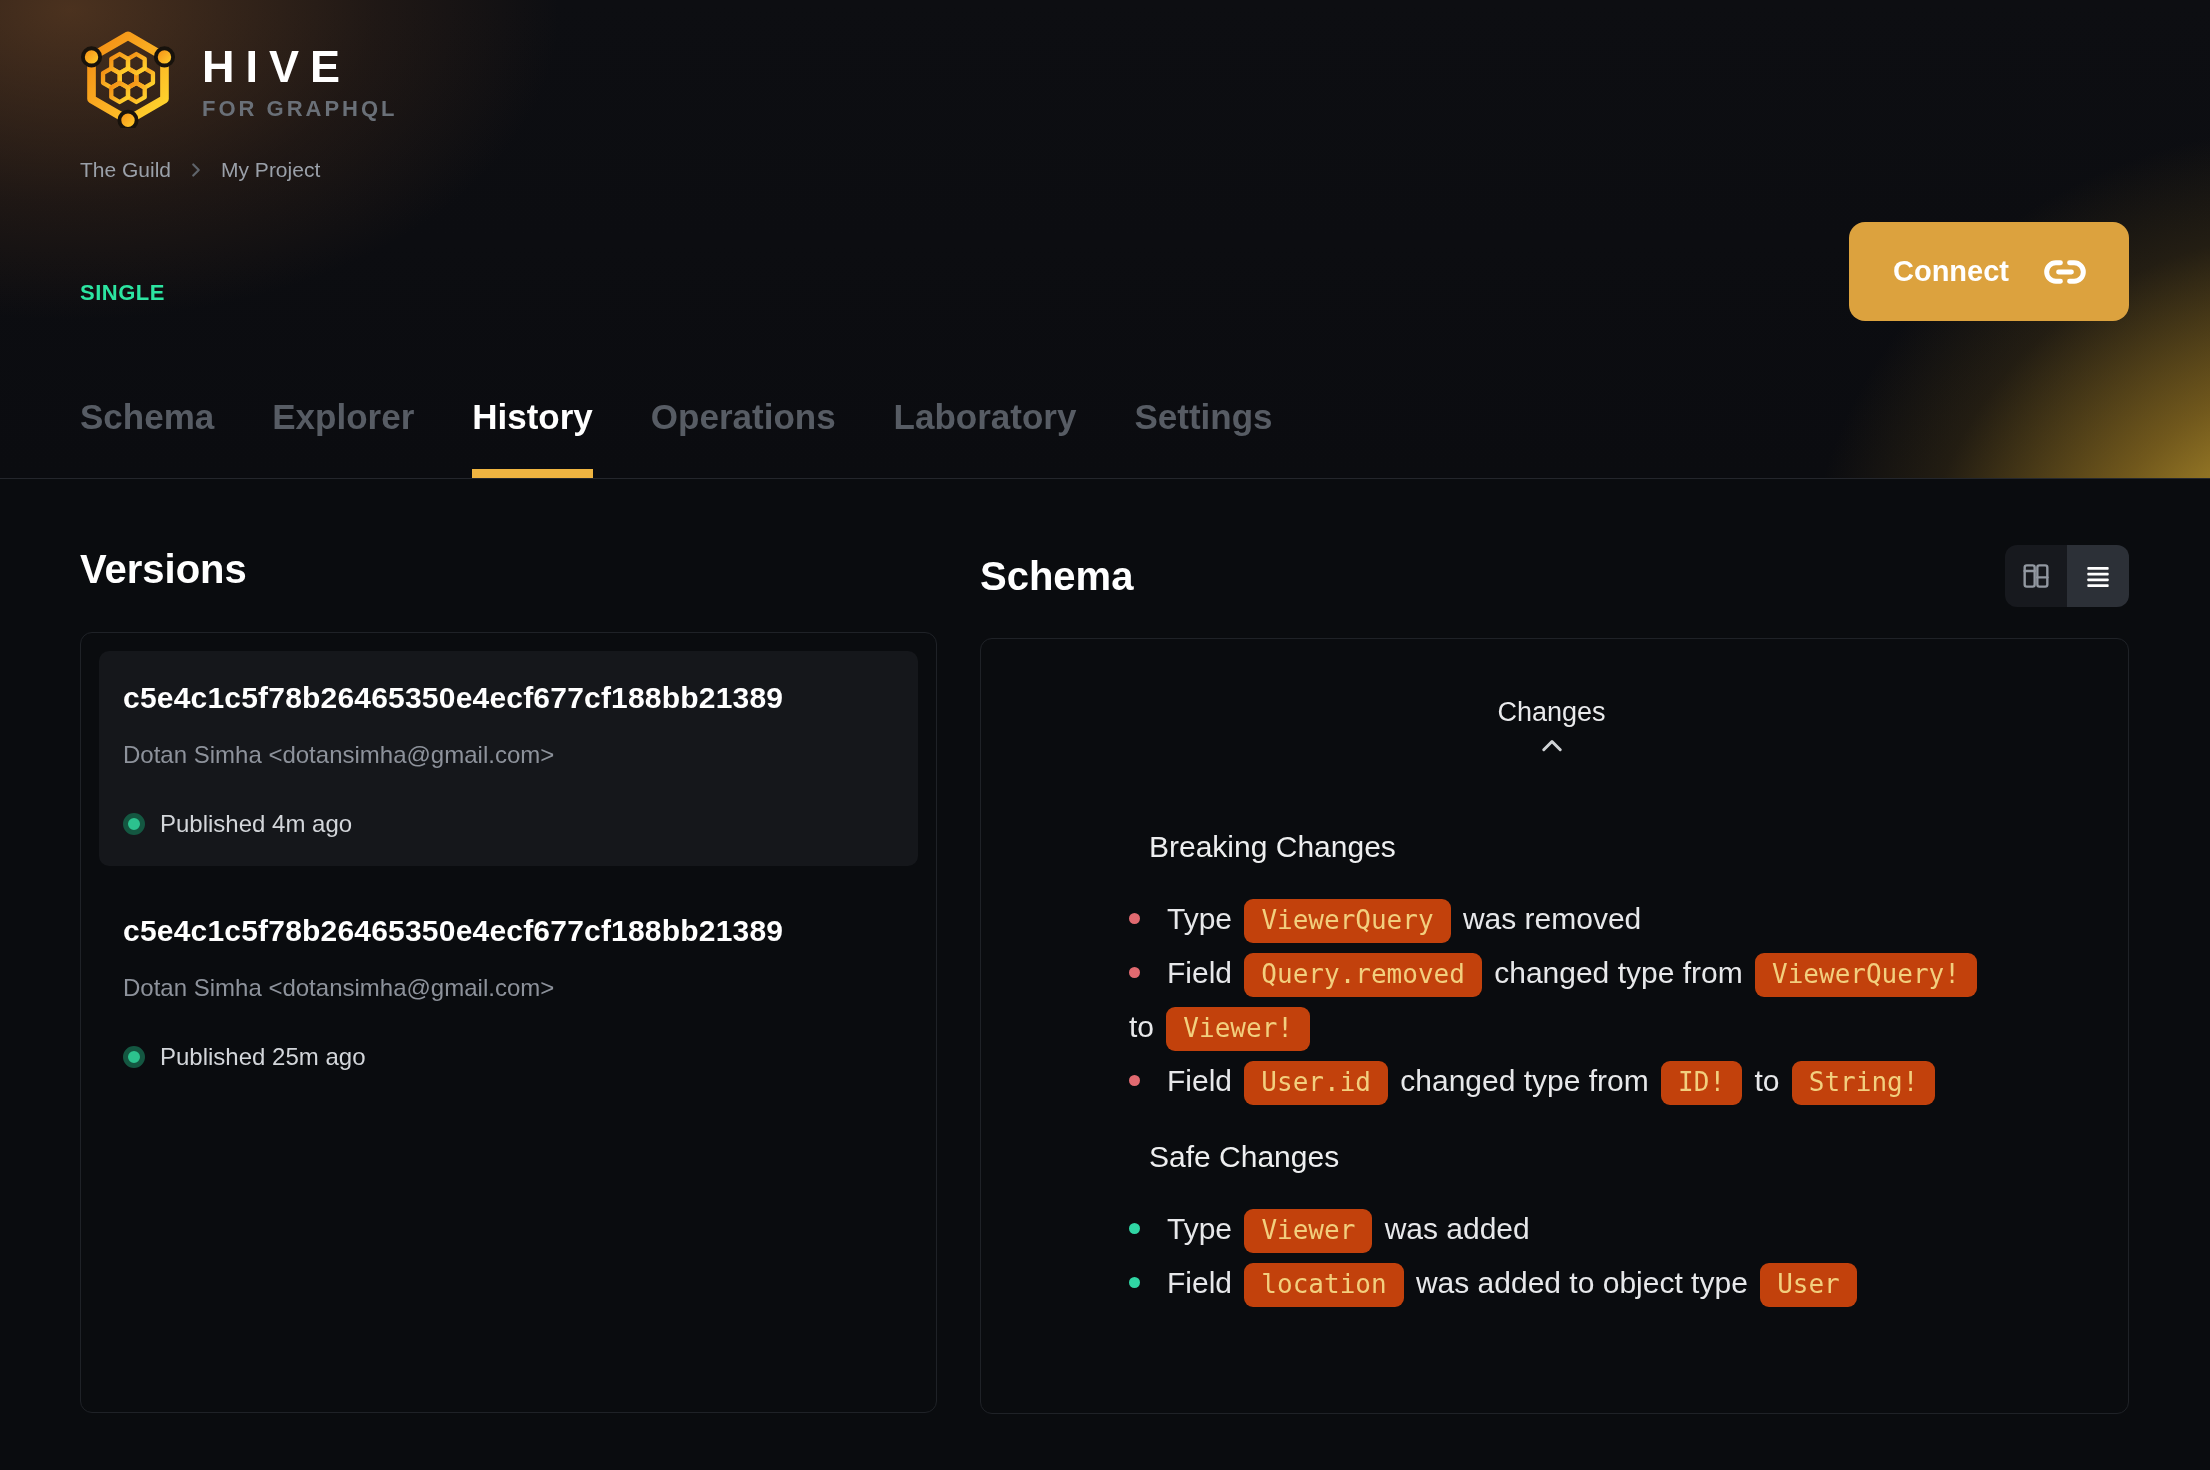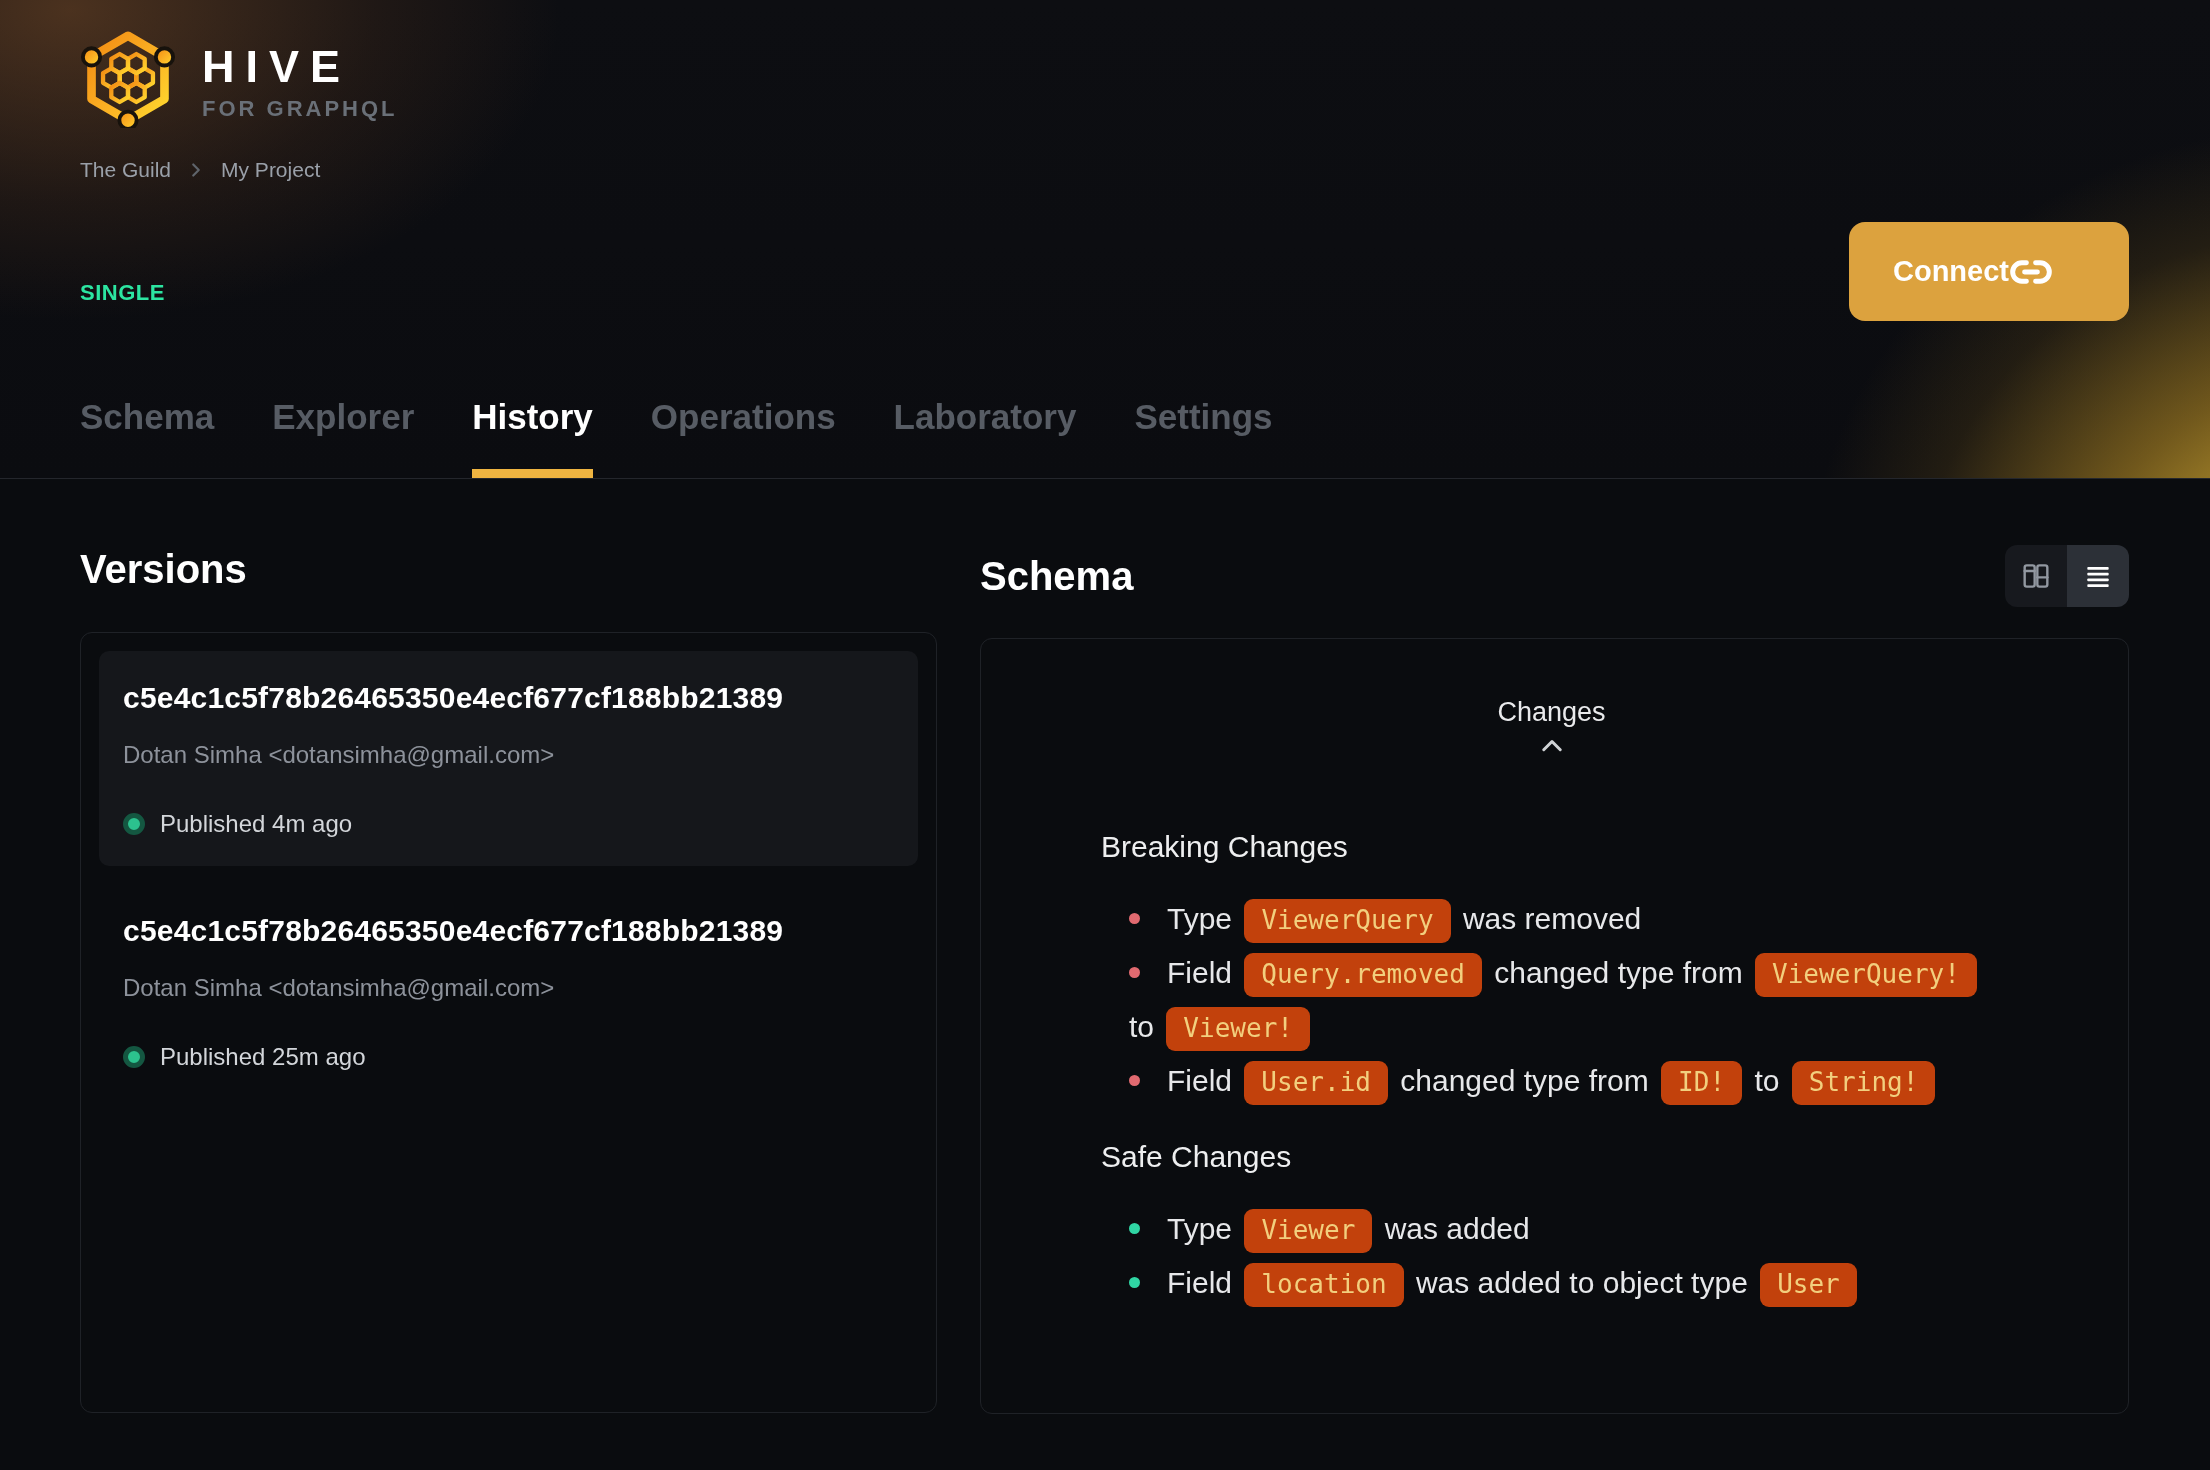--- a/index.html
+++ b/index.html
@@ -33,21 +33,21 @@
 
   .title-row { position:absolute; left:80px; top:192px; display:flex; align-items:center; gap:32px; }
   .target-title { font-size:54px; font-weight:700; color:#ffffff; line-height:62px; }
   .title-caret { display:flex; align-items:center; margin-top:8px; cursor:pointer; }
 
   .badge-single { position:absolute; left:80px; top:280px; font-size:22px; font-weight:800; letter-spacing:0.5px; color:#2ce5a1; }
 
   .connect-btn {
     position:absolute; right:81px; top:222px; width:280px; height:99px;
     background:#dca23e; border:none; border-radius:16px; cursor:pointer;
-    display:flex; align-items:center; padding:0 42px 0 44px;
+    display:flex; align-items:center; justify-content:space-between; padding:0 42px 0 44px;
   }
   .connect-label { font-size:29px; font-weight:700; color:#ffffff; font-family:inherit; }
 
   .tabbar { position:absolute; left:80px; bottom:0; display:flex; gap:58px; }
   .tab { font-size:35px; font-weight:700; color:#575c64; padding-bottom:31px; border-bottom:9px solid transparent; cursor:pointer; line-height:1.2; }
   .tab.active { color:#ffffff; border-bottom-color:#efb441; }
 
   
   .main { display:flex; padding:66px 81px 0 80px; gap:43px; }
   .col-left { width:857px; flex:0 0 auto; }
@@ -72,21 +72,21 @@
   .version-card + .version-card { margin-top:18px; }
   .version-hash { font-size:30px; font-weight:700; color:#ffffff; line-height:37px; letter-spacing:0.2px; }
   .version-author { font-size:24px; color:#8d929b; line-height:30px; margin-top:24px; }
   .version-status { display:flex; align-items:center; gap:15px; margin-top:40px; }
   .status-dot { width:12px; height:12px; border-radius:50%; background:#2cc28e; border:5px solid #145741; box-sizing:content-box; }
   .status-text { font-size:24px; color:#d3d6da; }
 
   .changes-header { display:flex; align-items:center; justify-content:space-between; padding:58px 80px 0 74px; cursor:pointer;flex-direction:column; }
   .changes-title { font-size:27px; font-weight:500; color:#e9eaec; }
   .changes-body { padding:62px 80px 0 120px; }
-  .change-section-title { font-size:30px; font-weight:500; color:#eeeff0; line-height:42px; margin-bottom:24px; }
+  .change-section-title { font-size:30px; font-weight:500; color:#eeeff0; line-height:42px; margin-bottom:24px;margin-left:48px; }
   .change-list { list-style:none; width:900px; margin:0 0 28px 0; padding-left:28px; }
   .change-list li { font-size:30px; font-weight:400; color:#e7e8ea; line-height:54px; }
   .bullet { display:inline-block; width:11px; height:11px; border-radius:50%; margin:0 27px 5px 0; vertical-align:middle; }
   .bullet.breaking { background:#e16a70; }
   .bullet.safe { background:#30d6a4; }
   .code {
     display:inline-block; white-space:nowrap;
     font-family:"DejaVu Sans Mono","Liberation Mono",monospace;
     font-size:26px; color:#f2cf7e; background:#c2410c;
     padding:5px 17px 7px; border-radius:9px; margin:0 4px; line-height:32px;

